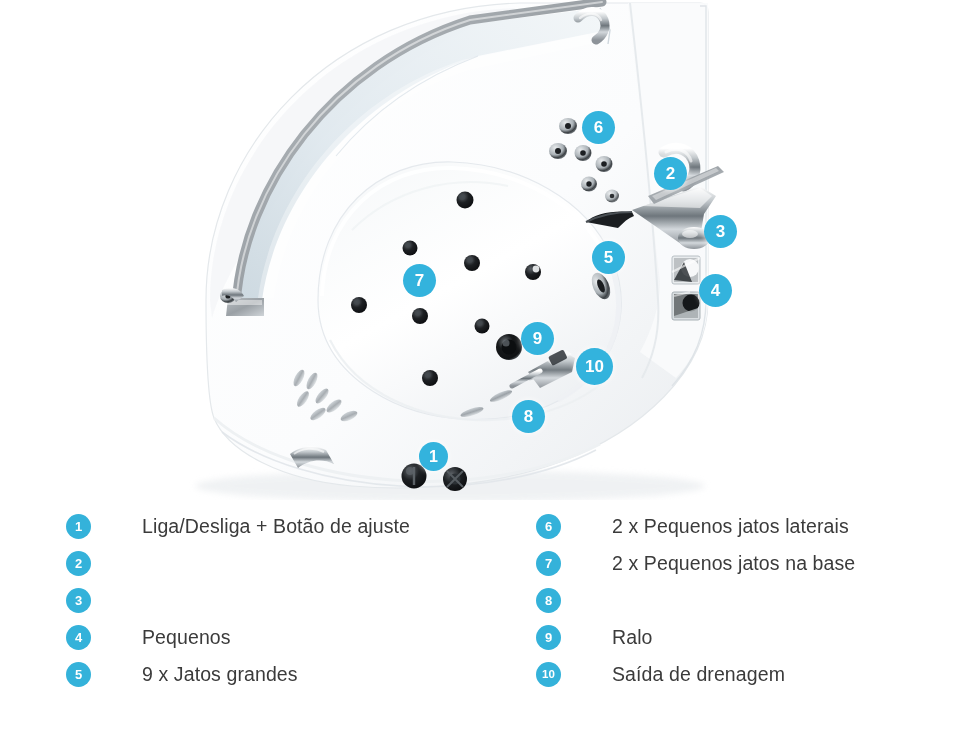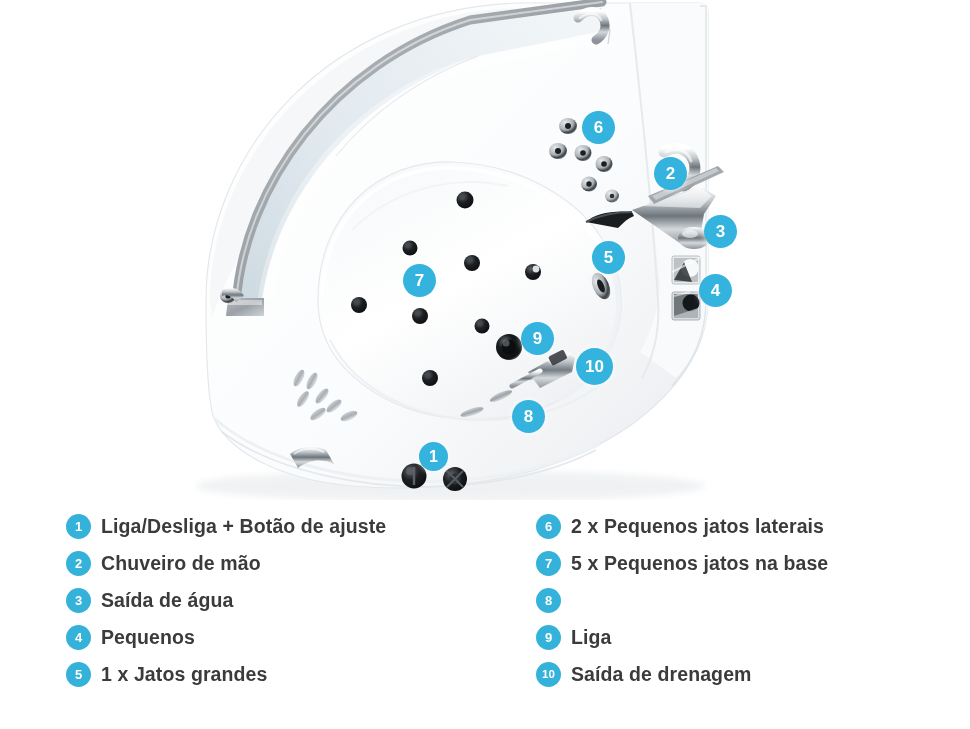--- a/index.html
+++ b/index.html
@@ -55,23 +55,24 @@
     width:25px;height:25px;border-radius:50%;
     background:#34b2da;color:#fff;
     display:flex;align-items:center;justify-content:center;
     font-size:13px;font-weight:bold;line-height:1;
     margin-right:10px;
   }
   .legend-badge.wide{font-size:11.5px;}
   .legend-text{
     font-size:19.5px;
     color:#3b3b3b;
-    font-weight:700;
+    font-weight:400;
     white-space:nowrap;
     letter-spacing:.1px;
+    margin-left:41px;
   }
 </style>
 </head>
 <body>
 
 <div id="stage">
 
   <div id="product">
     <svg id="tub-svg" width="970" height="500" viewBox="0 0 970 500">
       <defs>
@@ -396,51 +397,49 @@
 
   <div id="legend">
 
     <div class="legend-col" id="col-left">
       <div class="legend-row">
         <span class="legend-badge">1</span>
         <span class="legend-text">Liga/Desliga + Botão de ajuste</span>
       </div>
       <div class="legend-row">
         <span class="legend-badge">2</span>
-        <span class="legend-text">Chuveiro de mão</span>
       </div>
       <div class="legend-row">
         <span class="legend-badge">3</span>
-        <span class="legend-text">Saída de água</span>
       </div>
       <div class="legend-row">
         <span class="legend-badge">4</span>
         <span class="legend-text">Pequenos</span>
       </div>
       <div class="legend-row">
         <span class="legend-badge">5</span>
-        <span class="legend-text">1 x Jatos grandes</span>
+        <span class="legend-text">9 x Jatos grandes</span>
       </div>
     </div>
 
     <div class="legend-col" id="col-right">
       <div class="legend-row">
         <span class="legend-badge">6</span>
         <span class="legend-text">2 x Pequenos jatos laterais</span>
       </div>
       <div class="legend-row">
         <span class="legend-badge">7</span>
-        <span class="legend-text">5 x Pequenos jatos na base</span>
+        <span class="legend-text">2 x Pequenos jatos na base</span>
       </div>
       <div class="legend-row">
         <span class="legend-badge">8</span>
       </div>
       <div class="legend-row">
         <span class="legend-badge">9</span>
-        <span class="legend-text">Liga</span>
+        <span class="legend-text">Ralo</span>
       </div>
       <div class="legend-row">
         <span class="legend-badge wide">10</span>
         <span class="legend-text">Saída de drenagem</span>
       </div>
     </div>
 
   </div>
 </div>
 

